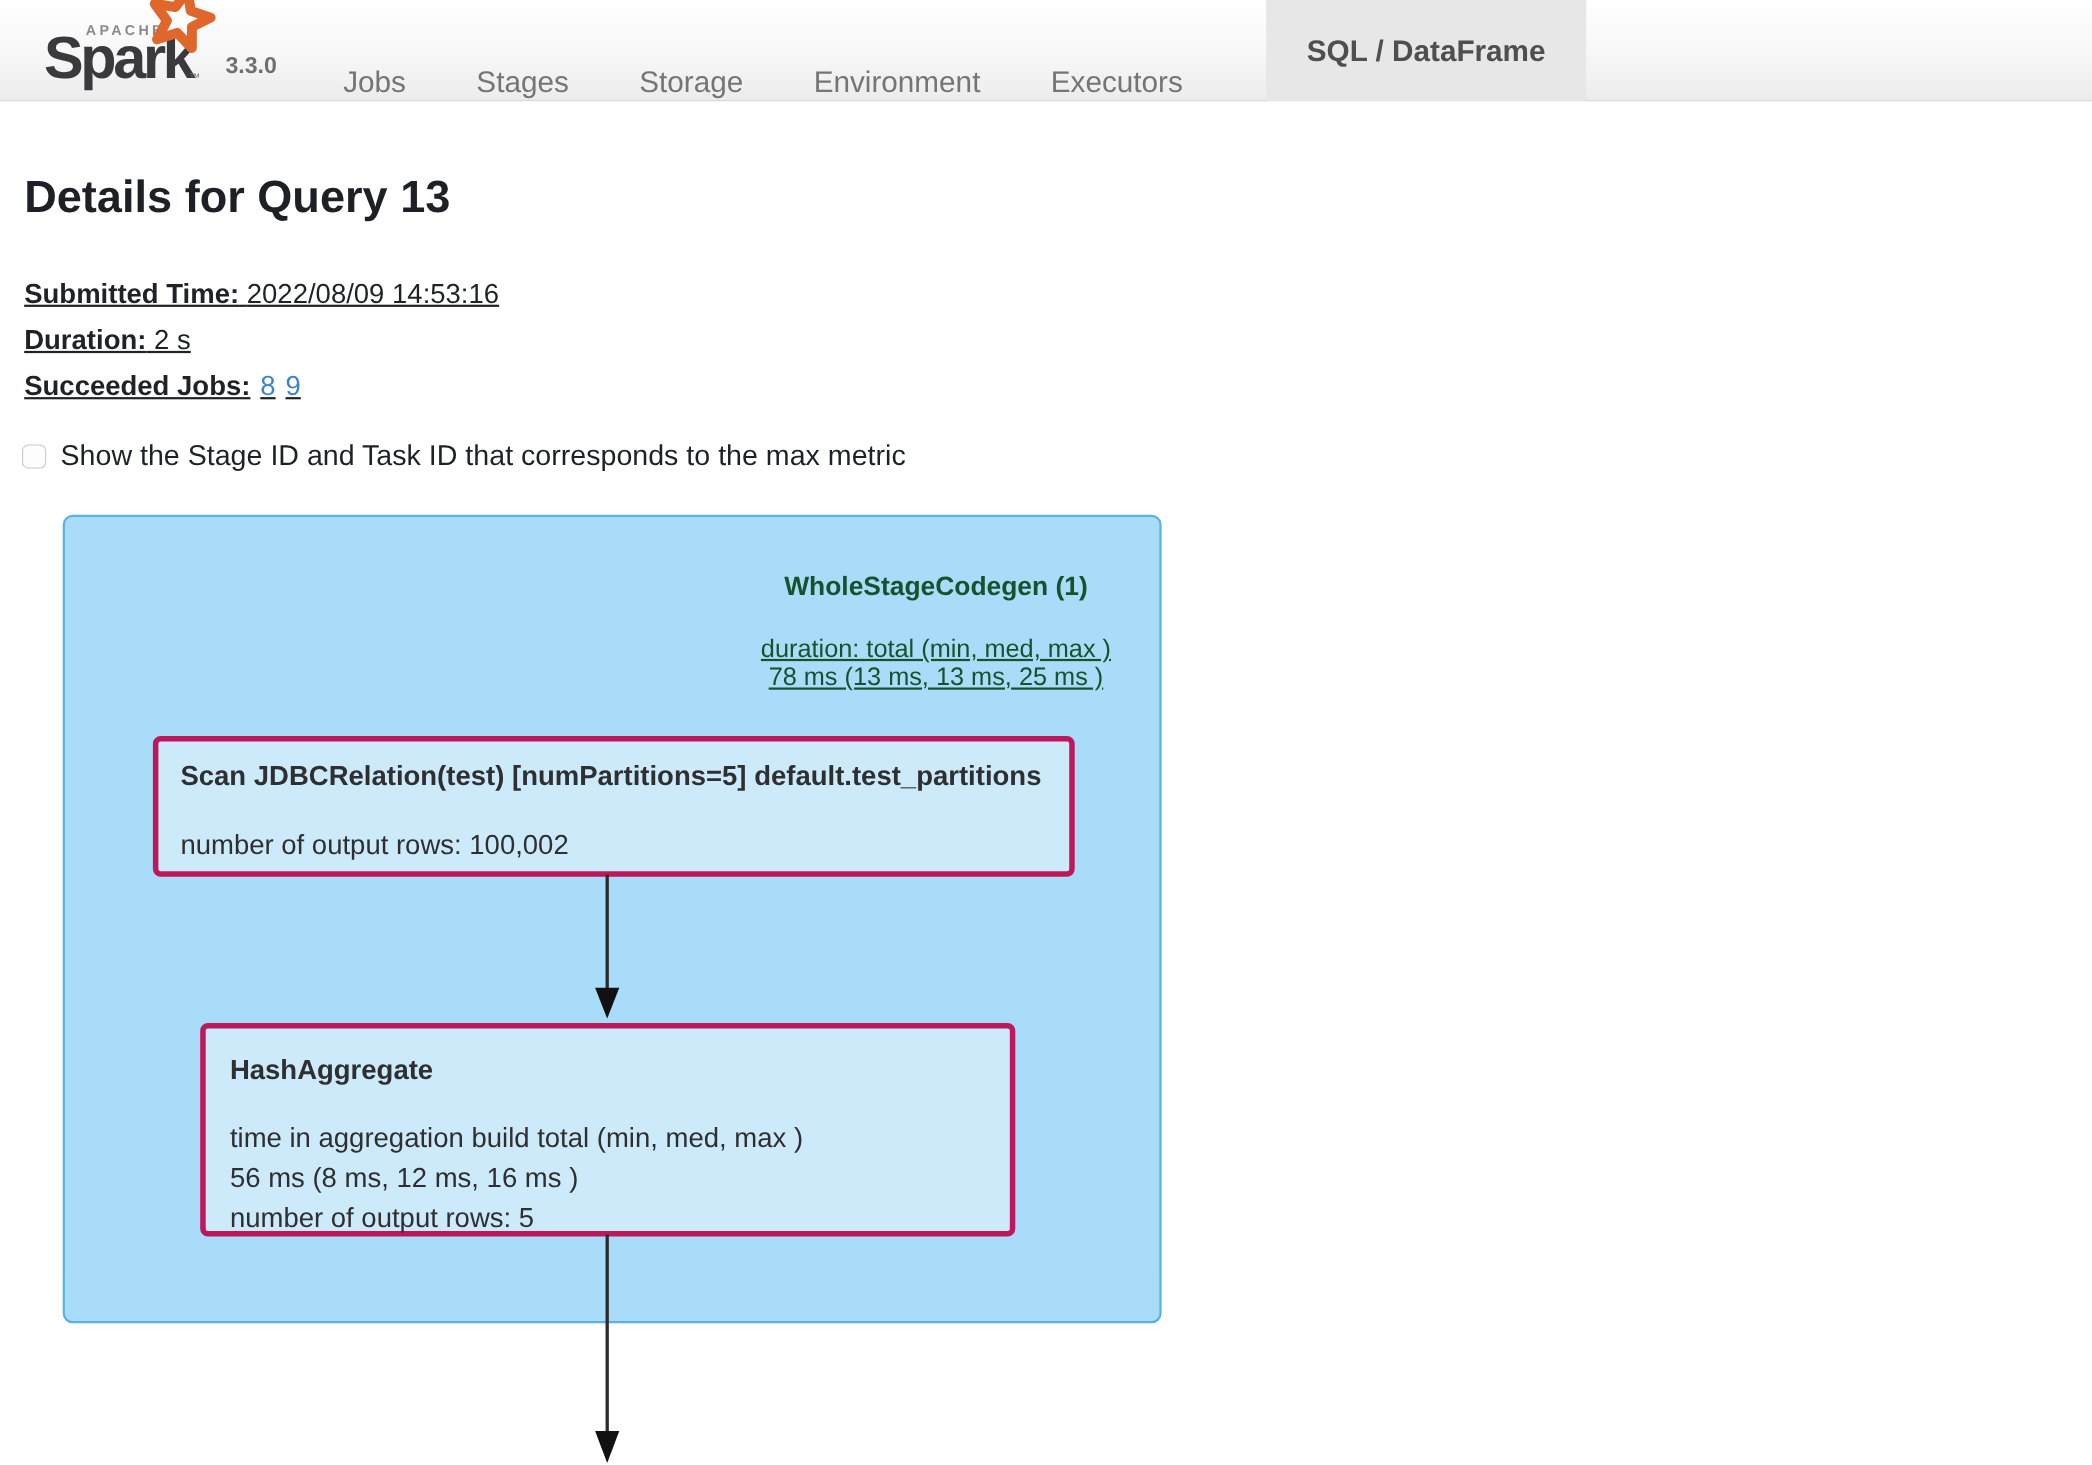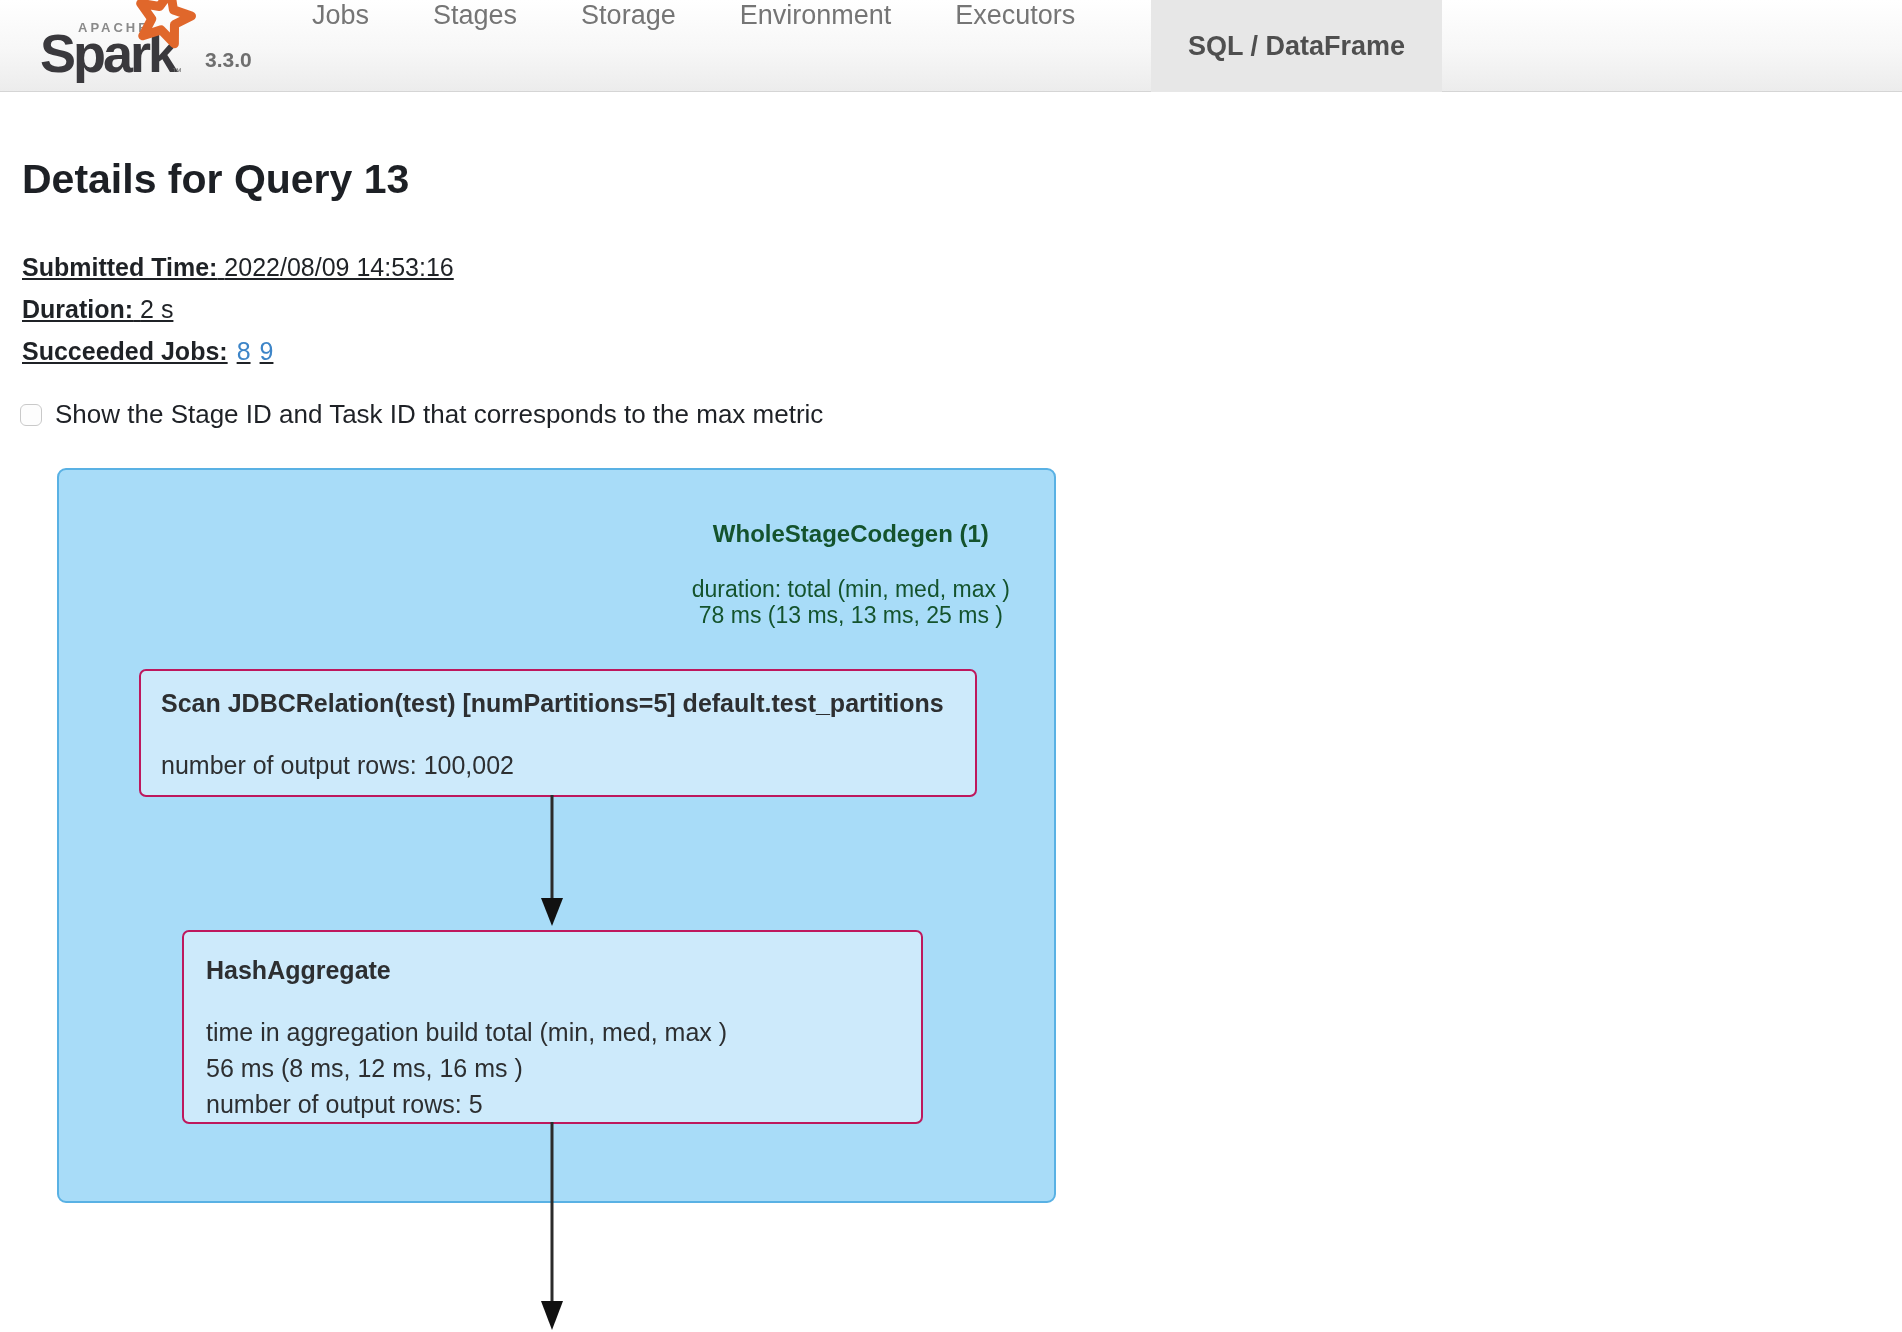--- a/index.html
+++ b/index.html
@@ -27,21 +27,21 @@
     font-size:54px; font-weight:800; letter-spacing:-3px; color:#3a393d;
   }
   .logo-tm { position:absolute; left:152px; top:66px; font-size:10px; color:#6f6f6f; }
   .logo-star { position:absolute; left:112px; top:-14px; width:64px; height:64px; transform:rotate(14deg); }
   .version {
     position:absolute; left:205px; top:48px;
     font-size:21px; font-weight:bold; color:#6f6f6f;
   }
   .nav-list {
     position:absolute; left:312px; top:0; height:91px;
-    display:flex; align-items:flex-start; gap:64px;
+    display:flex; align-items:flex-end; gap:64px;
   }
   .nav-item { font-size:27px; color:#757575; text-decoration:none; cursor:pointer; }
   .active-tab {
     position:absolute; left:1151px; top:0; width:291px; height:92px;
     background:#e7e7e7;
     display:flex; align-items:center; justify-content:center;
     font-size:27px; color:#4f4f4f; cursor:pointer;font-weight:bold;
   }
 
   
@@ -67,24 +67,24 @@
   .checkbox-row span { margin-left:13px; font-size:26px; color:#1e2126; }
 
   
   .cluster {
     position:absolute; left:57px; top:468px; width:999px; height:735px;
     background:#a8dcf8; border:2px solid #59b1e4; border-radius:9px;
     box-sizing:border-box;
   }
   .cluster-label { position:absolute; top:50px; right:44px; text-align:center; color:#14532d; }
   .cluster-title { font-size:24px; font-weight:bold; margin:0 0 28px 0; }
-  .cluster-duration { font-size:23px; line-height:26px; }
+  .cluster-duration { font-size:23px; line-height:26px;text-decoration:underline; }
 
   .node {
-    position:absolute; background:#cdeafb; border:2px solid #be185d; border-radius:7px;
+    position:absolute; background:#cdeafb; border:5px solid #be185d; border-radius:7px;
     box-sizing:border-box; color:#2d2f31;
   }
   .node-title { font-size:25px; font-weight:bold; }
   .node-scan { left:80px; top:199px; width:838px; height:128px; padding:18px 20px; }
   .node-scan .node-metrics { margin-top:33px; font-size:25px; }
   .node-hash { left:123px; top:460px; width:741px; height:194px; padding:24px 22px; }
   .node-hash .node-metrics { margin-top:29px; font-size:25px; line-height:36px; }
 
   .arrow { position:absolute; pointer-events:none; }
 </style>

